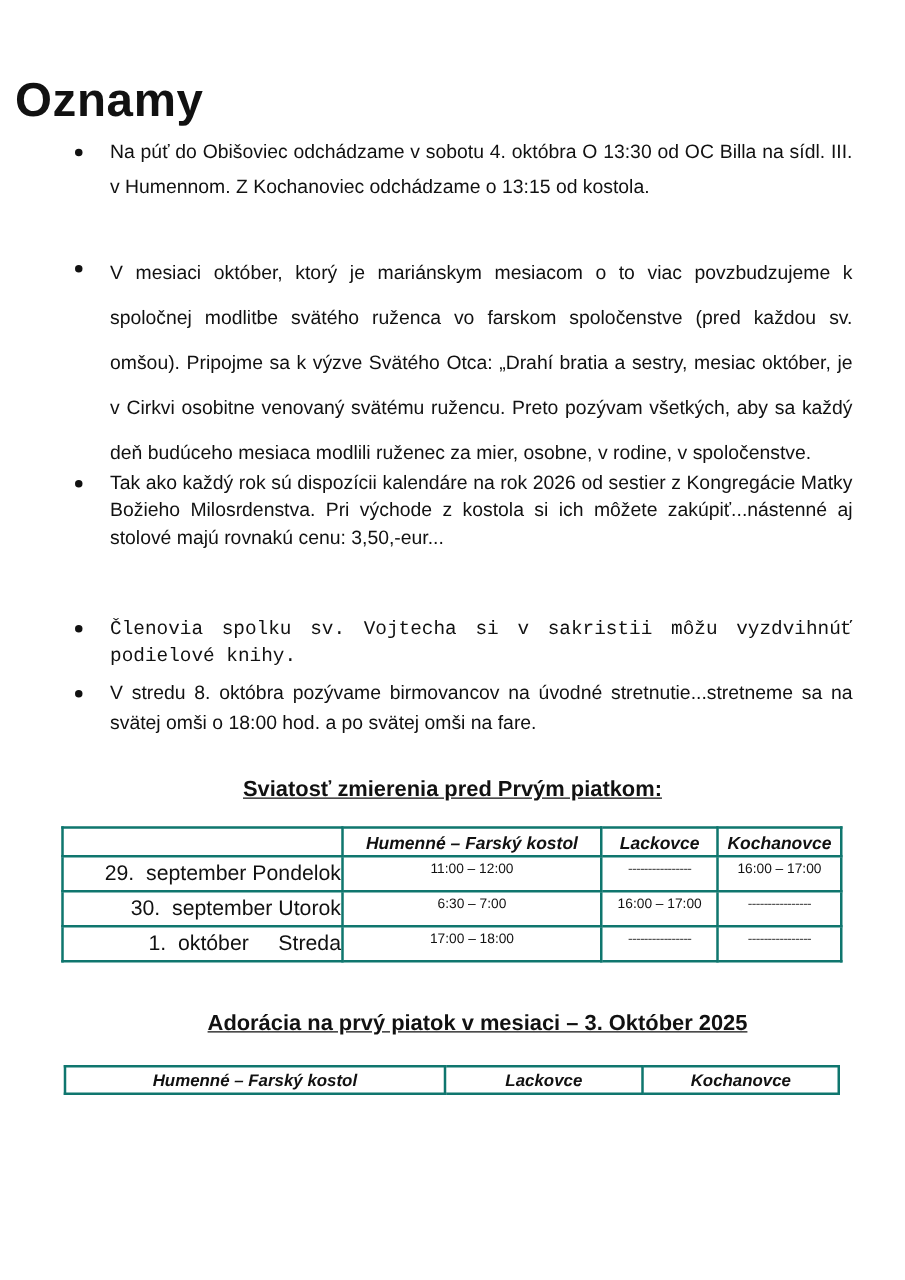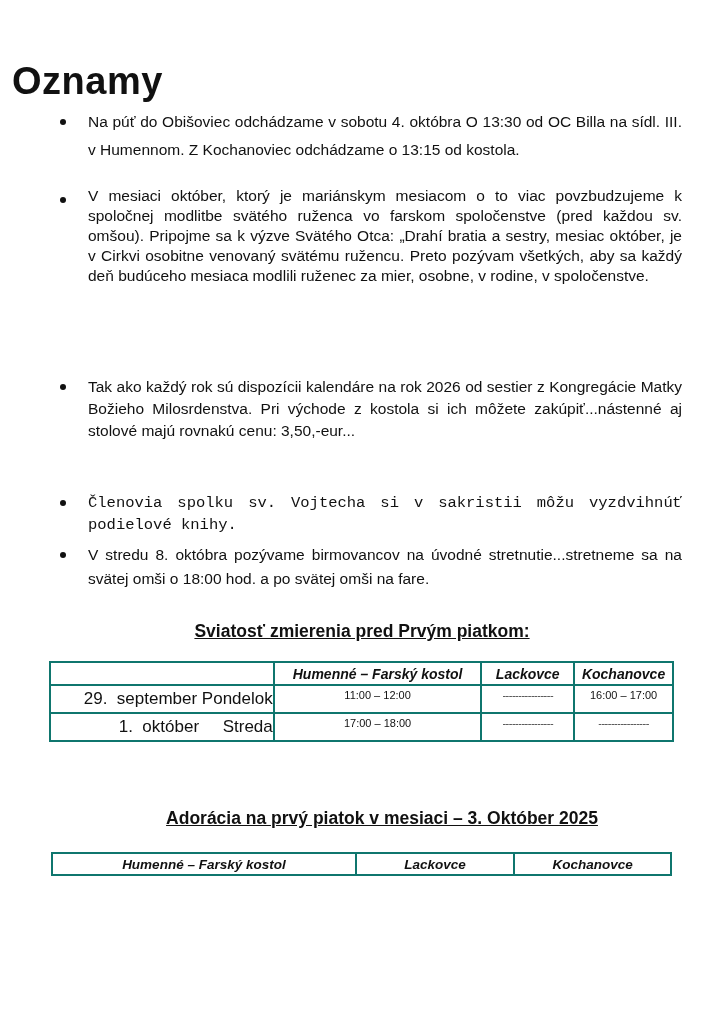--- a/index.html
+++ b/index.html
@@ -6,21 +6,21 @@
   body { width: 724px; height: 1024px; position: relative; overflow: hidden;
          font-family: "Liberation Sans", sans-serif; color: #111; }
   .title { position: absolute; top: 48px; left: 0; width: 724px; text-align: left;
            font-size: 38px; font-weight: bold; letter-spacing: 0.5px; margin: 12px; }
   .bullet { position: absolute; left: 60px; width: 622px; font-size: 15.5px; }
   .bullet .dot { position: absolute; left: 0; top: 0; width: 6px; height: 6px; border-radius: 50%;
                  background: #111; }
   .bullet .txt { margin-left: 28px; text-align: justify; text-align-last: left; }
   .b1 { top: 108px; line-height: 28px; }
   .b1 .dot { top: 11px; }
-  .b2 { top: 186px; line-height: 20px; }
+  .b2 { top: 201px; line-height: 36px; }
   .b2 .dot { top: 11px; }
   .b3 { top: 376px; line-height: 22px; }
   .b3 .dot { top: 8px; }
   .b4 { top: 492px; line-height: 22px; font-family: Liberation Mono, monospace; }
   .b4 .dot { top: 8px; }
   .b5 { top: 543px; line-height: 24px; }
   .b5 .dot { top: 9px; }
   .sect-title { position: absolute; left: 0; width: 724px; text-align: center; font-weight: bold;
                 font-size: 17.5px; text-decoration: underline; margin: 0; }
   .st1 { top: 621px; }
@@ -80,20 +80,26 @@
     <th>Lackovce</th>
     <th>Kochanovce</th>
   </tr>
   <tr>
     <td class="day">29.  september Pondelok</td>
     <td class="tm">11:00 – 12:00</td>
     <td class="tm dash">----------------</td>
     <td class="tm">16:00 – 17:00</td>
   </tr>
   <tr>
+    <td class="day">30.  september Utorok</td>
+    <td class="tm">6:30 – 7:00</td>
+    <td class="tm">16:00 – 17:00</td>
+    <td class="tm dash">----------------</td>
+  </tr>
+  <tr>
     <td class="day">  1.  október     Streda</td>
     <td class="tm">17:00 – 18:00</td>
     <td class="tm dash">----------------</td>
     <td class="tm dash">----------------</td>
   </tr>
 </tbody>
   </table>
 
 <h2 class="sect-title st2">Adorácia na prvý piatok v mesiaci – 3. Október 2025</h2>
 

